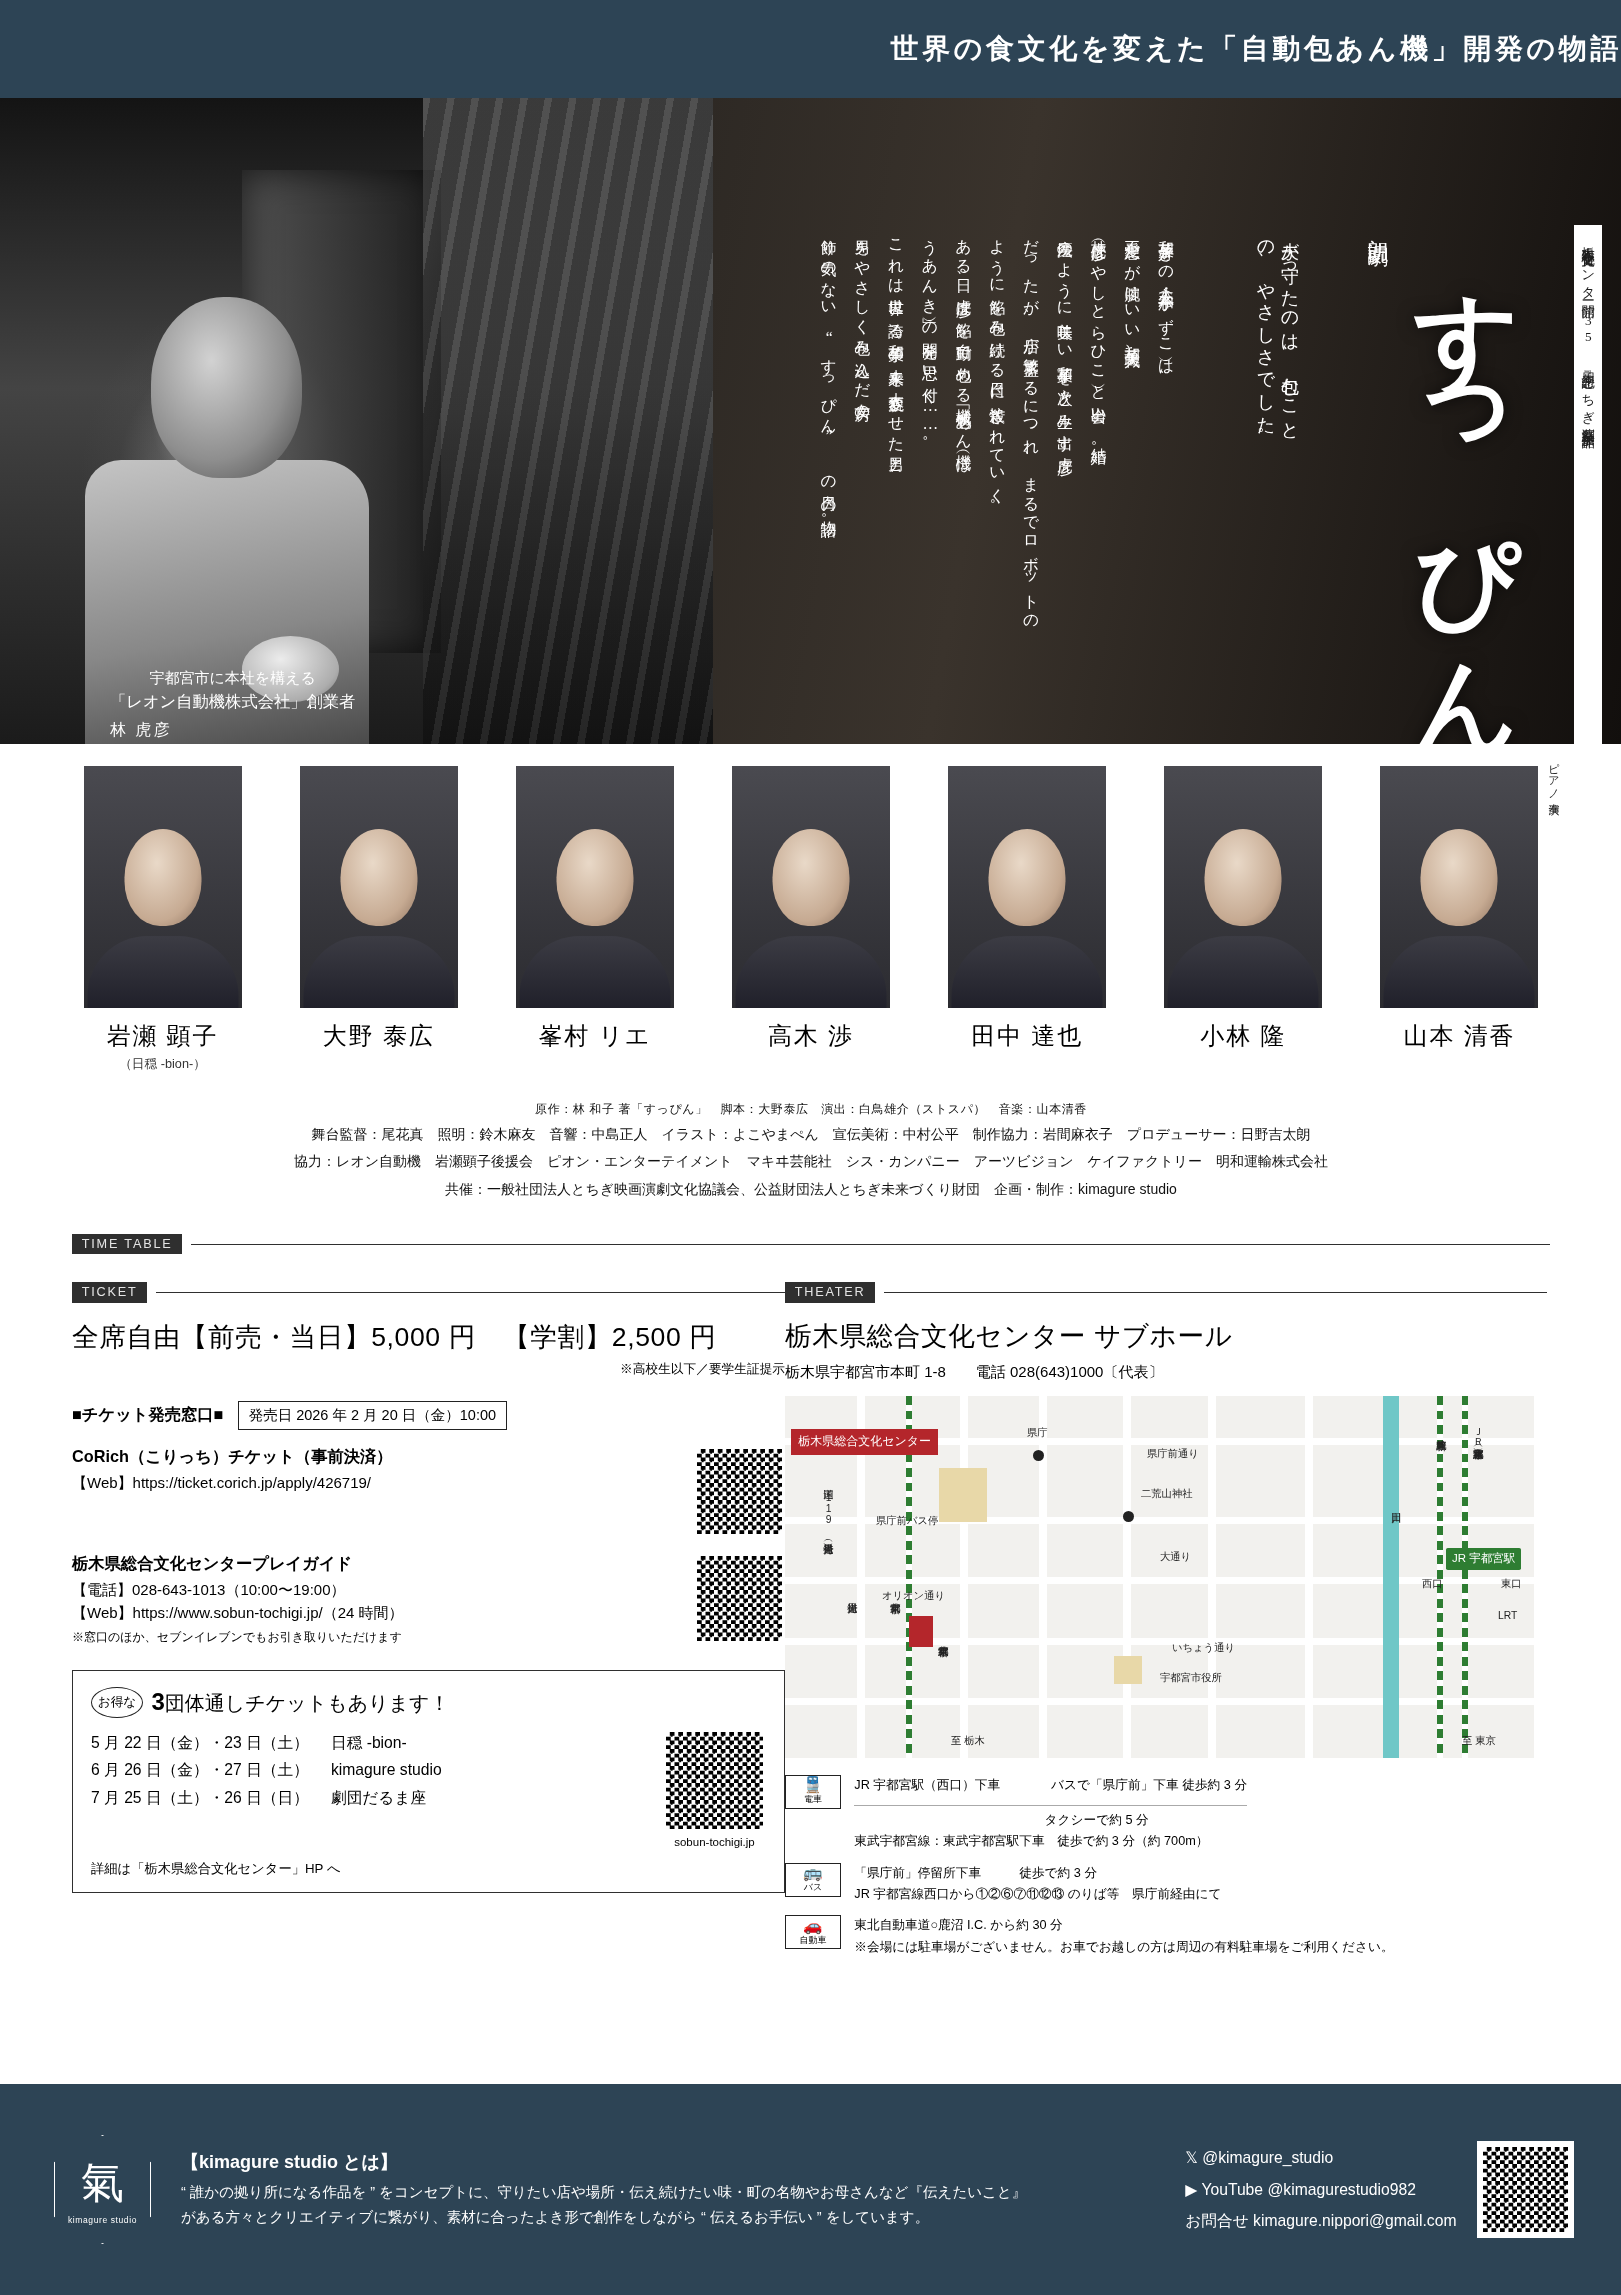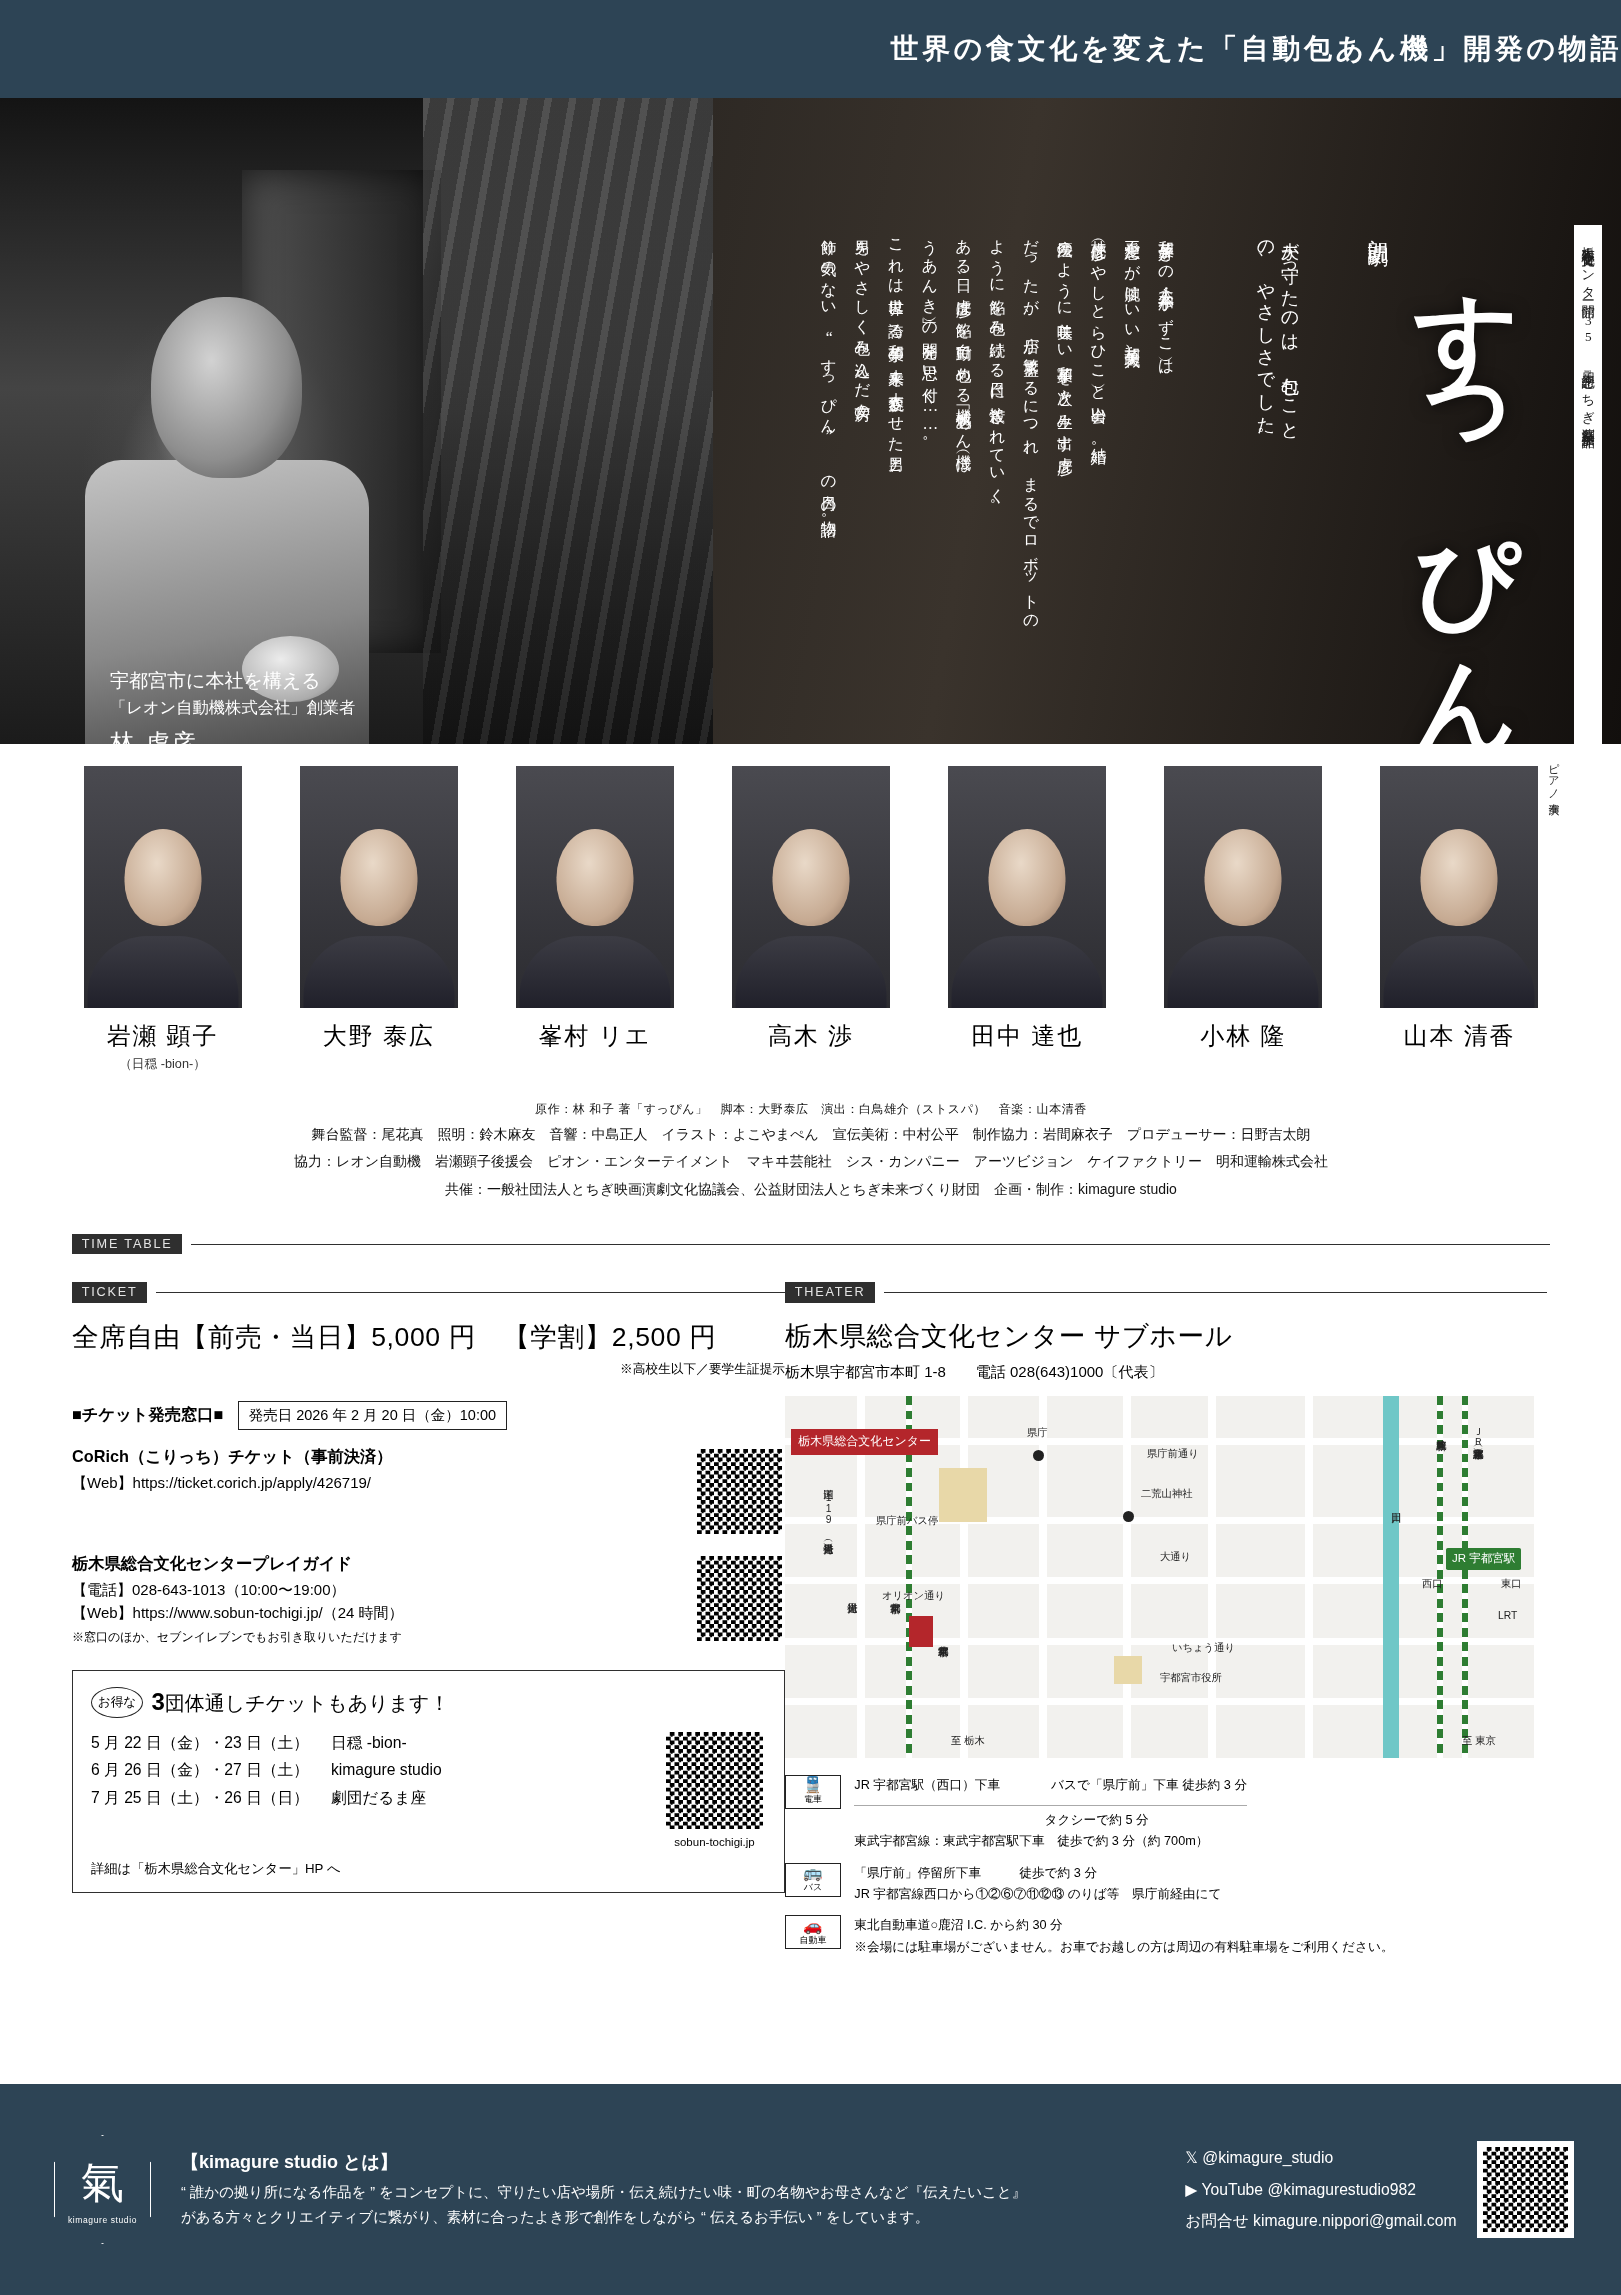--- a/index.html
+++ b/index.html
@@ -59,23 +59,23 @@
     border-radius: 36px 48px 0 0;
   }
   .hero-photo .hand {
     position:absolute; left:242px; top:538px; width:97px; height:66px; border-radius:50%;
     background: radial-gradient(ellipse at 40% 35%, #efece2 0%, #b2ada2 70%, #6d6962 100%);
   }
   .hero-caption {
     position: absolute; left: 110px; top: 568px;
     color: #ffffff; line-height: 1.55;
   }
-  .hero-caption .l1 { font-size: 19px; }
+  .hero-caption .l1 { font-size: 15px; text-align: center; }
   .hero-caption .l2 { font-size: 16.3px; }
-  .hero-caption .l3 { font-size: 24px; letter-spacing: 2.4px; margin-top: 3.6px; }
+  .hero-caption .l3 { font-size: 16px; letter-spacing: 2.4px; margin-top: 3.6px; }
 
   
   .vtext {
     writing-mode: vertical-rl;
     text-orientation: upright;
     color: #ffffff;
     font-family: "Liberation Serif", serif;
     letter-spacing: 1.8px;
   }
   .synopsis {

